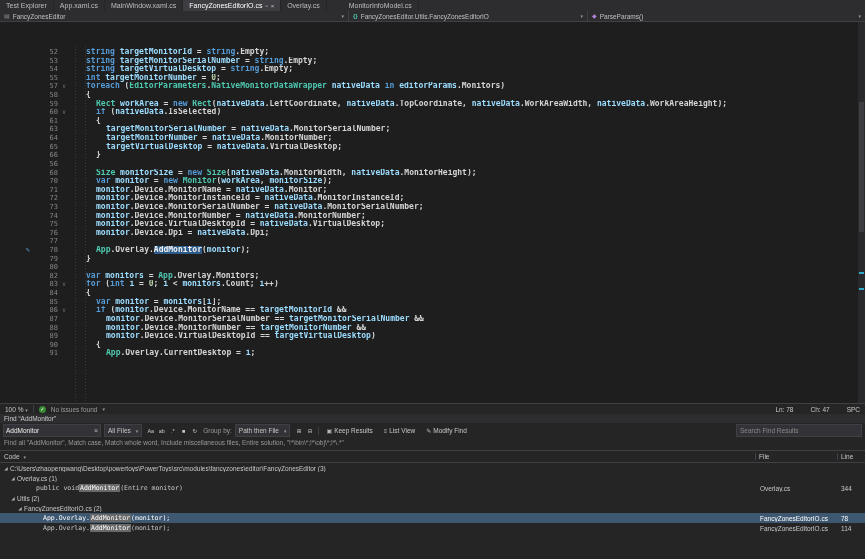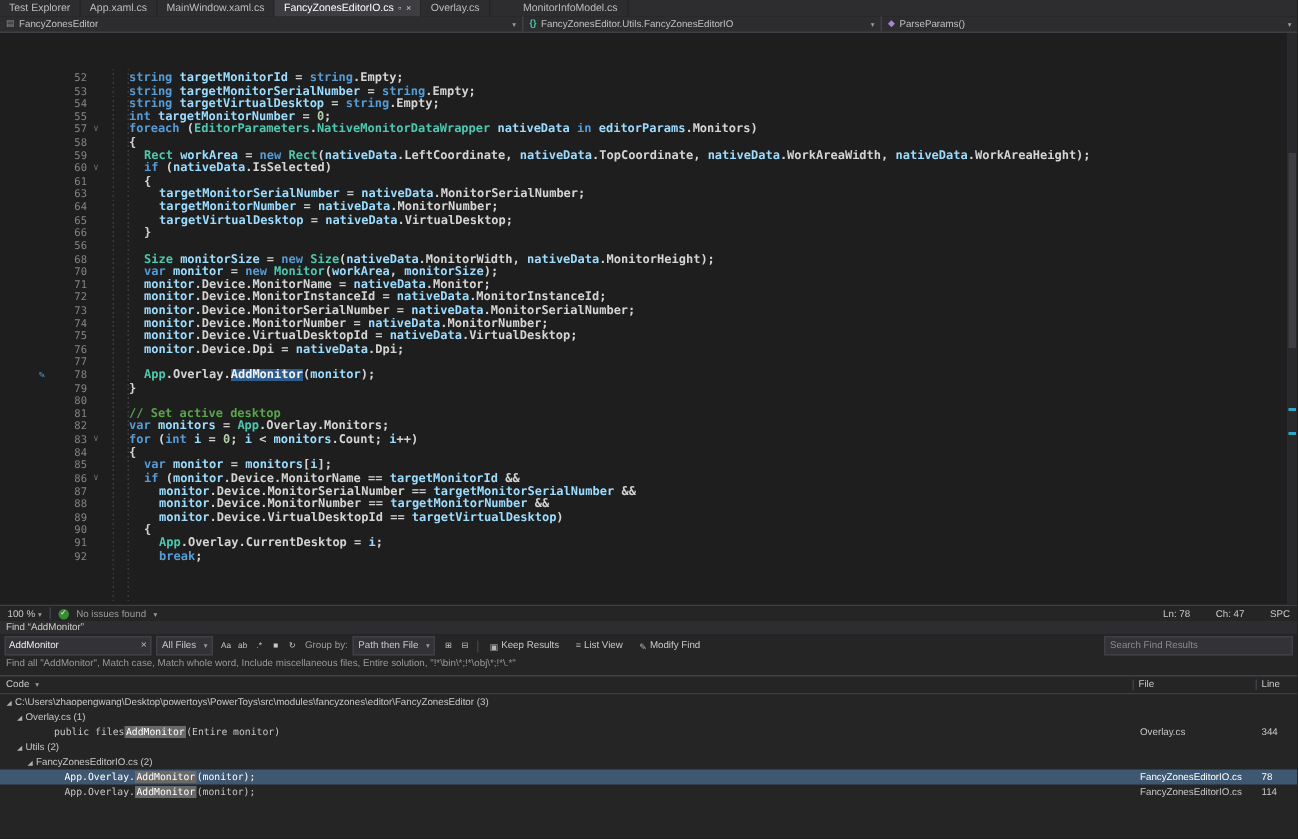--- a/index.html
+++ b/index.html
@@ -154,32 +154,30 @@
         <div class="crow"><span class="cmargin"></span><span class="cnum">71</span><span class="cfold"></span><span class="ctext" style="padding-left: 26px;"><span style="color: rgb(156, 220, 254);">monitor</span><span style="color: rgb(212, 212, 212);">.Device.MonitorName = </span><span style="color: rgb(156, 220, 254);">nativeData</span><span style="color: rgb(212, 212, 212);">.Monitor;</span></span></div>
         <div class="crow"><span class="cmargin"></span><span class="cnum">72</span><span class="cfold"></span><span class="ctext" style="padding-left: 26px;"><span style="color: rgb(156, 220, 254);">monitor</span><span style="color: rgb(212, 212, 212);">.Device.MonitorInstanceId = </span><span style="color: rgb(156, 220, 254);">nativeData</span><span style="color: rgb(212, 212, 212);">.MonitorInstanceId;</span></span></div>
         <div class="crow"><span class="cmargin"></span><span class="cnum">73</span><span class="cfold"></span><span class="ctext" style="padding-left: 26px;"><span style="color: rgb(156, 220, 254);">monitor</span><span style="color: rgb(212, 212, 212);">.Device.MonitorSerialNumber = </span><span style="color: rgb(156, 220, 254);">nativeData</span><span style="color: rgb(212, 212, 212);">.MonitorSerialNumber;</span></span></div>
         <div class="crow"><span class="cmargin"></span><span class="cnum">74</span><span class="cfold"></span><span class="ctext" style="padding-left: 26px;"><span style="color: rgb(156, 220, 254);">monitor</span><span style="color: rgb(212, 212, 212);">.Device.MonitorNumber = </span><span style="color: rgb(156, 220, 254);">nativeData</span><span style="color: rgb(212, 212, 212);">.MonitorNumber;</span></span></div>
         <div class="crow"><span class="cmargin"></span><span class="cnum">75</span><span class="cfold"></span><span class="ctext" style="padding-left: 26px;"><span style="color: rgb(156, 220, 254);">monitor</span><span style="color: rgb(212, 212, 212);">.Device.VirtualDesktopId = </span><span style="color: rgb(156, 220, 254);">nativeData</span><span style="color: rgb(212, 212, 212);">.VirtualDesktop;</span></span></div>
         <div class="crow"><span class="cmargin"></span><span class="cnum">76</span><span class="cfold"></span><span class="ctext" style="padding-left: 26px;"><span style="color: rgb(156, 220, 254);">monitor</span><span style="color: rgb(212, 212, 212);">.Device.Dpi = </span><span style="color: rgb(156, 220, 254);">nativeData</span><span style="color: rgb(212, 212, 212);">.Dpi;</span></span></div>
         <div class="crow"><span class="cmargin"></span><span class="cnum">77</span><span class="cfold"></span><span class="ctext" style="padding-left: 16px;"></span></div>
         <div class="crow"><span class="cmargin pencil">✎</span><span class="cnum">78</span><span class="cfold"></span><span class="ctext" style="padding-left: 26px;"><span style="color: rgb(78, 201, 176);">App</span><span style="color: rgb(212, 212, 212);">.Overlay.</span><span class="sel">AddMonitor</span><span style="color: rgb(212, 212, 212);">(</span><span style="color: rgb(156, 220, 254);">monitor</span><span style="color: rgb(212, 212, 212);">);</span></span></div>
         <div class="crow"><span class="cmargin"></span><span class="cnum">79</span><span class="cfold"></span><span class="ctext" style="padding-left: 16px;"><span style="color: rgb(212, 212, 212);">}</span></span></div>
         <div class="crow"><span class="cmargin"></span><span class="cnum">80</span><span class="cfold"></span><span class="ctext" style="padding-left: 16px;"></span></div>
-        <div class="crow"><span class="cmargin"></span><span class="cnum">81</span><span class="cfold"></span><span class="ctext" style="padding-left: 16px;"><span style="color: rgb(87, 166, 74);">// Set active desktop</span></span></div>
         <div class="crow"><span class="cmargin"></span><span class="cnum">82</span><span class="cfold"></span><span class="ctext" style="padding-left: 16px;"><span style="color: rgb(86, 156, 214);">var</span><span style="color: rgb(212, 212, 212);"> </span><span style="color: rgb(156, 220, 254);">monitors</span><span style="color: rgb(212, 212, 212);"> = </span><span style="color: rgb(78, 201, 176);">App</span><span style="color: rgb(212, 212, 212);">.Overlay.Monitors;</span></span></div>
         <div class="crow"><span class="cmargin"></span><span class="cnum">83</span><span class="cfold">∨</span><span class="ctext" style="padding-left: 16px;"><span style="color: rgb(86, 156, 214);">for</span><span style="color: rgb(212, 212, 212);"> (</span><span style="color: rgb(86, 156, 214);">int</span><span style="color: rgb(212, 212, 212);"> </span><span style="color: rgb(156, 220, 254);">i</span><span style="color: rgb(212, 212, 212);"> = </span><span style="color: rgb(181, 206, 168);">0</span><span style="color: rgb(212, 212, 212);">; </span><span style="color: rgb(156, 220, 254);">i</span><span style="color: rgb(212, 212, 212);"> &lt; </span><span style="color: rgb(156, 220, 254);">monitors</span><span style="color: rgb(212, 212, 212);">.Count; </span><span style="color: rgb(156, 220, 254);">i</span><span style="color: rgb(212, 212, 212);">++)</span></span></div>
         <div class="crow"><span class="cmargin"></span><span class="cnum">84</span><span class="cfold"></span><span class="ctext" style="padding-left: 16px;"><span style="color: rgb(212, 212, 212);">{</span></span></div>
         <div class="crow"><span class="cmargin"></span><span class="cnum">85</span><span class="cfold"></span><span class="ctext" style="padding-left: 26px;"><span style="color: rgb(86, 156, 214);">var</span><span style="color: rgb(212, 212, 212);"> </span><span style="color: rgb(156, 220, 254);">monitor</span><span style="color: rgb(212, 212, 212);"> = </span><span style="color: rgb(156, 220, 254);">monitors</span><span style="color: rgb(212, 212, 212);">[</span><span style="color: rgb(156, 220, 254);">i</span><span style="color: rgb(212, 212, 212);">];</span></span></div>
         <div class="crow"><span class="cmargin"></span><span class="cnum">86</span><span class="cfold">∨</span><span class="ctext" style="padding-left: 26px;"><span style="color: rgb(86, 156, 214);">if</span><span style="color: rgb(212, 212, 212);"> (</span><span style="color: rgb(156, 220, 254);">monitor</span><span style="color: rgb(212, 212, 212);">.Device.MonitorName == </span><span style="color: rgb(156, 220, 254);">targetMonitorId</span><span style="color: rgb(212, 212, 212);"> &amp;&amp;</span></span></div>
         <div class="crow"><span class="cmargin"></span><span class="cnum">87</span><span class="cfold"></span><span class="ctext" style="padding-left: 36px;"><span style="color: rgb(156, 220, 254);">monitor</span><span style="color: rgb(212, 212, 212);">.Device.MonitorSerialNumber == </span><span style="color: rgb(156, 220, 254);">targetMonitorSerialNumber</span><span style="color: rgb(212, 212, 212);"> &amp;&amp;</span></span></div>
         <div class="crow"><span class="cmargin"></span><span class="cnum">88</span><span class="cfold"></span><span class="ctext" style="padding-left: 36px;"><span style="color: rgb(156, 220, 254);">monitor</span><span style="color: rgb(212, 212, 212);">.Device.MonitorNumber == </span><span style="color: rgb(156, 220, 254);">targetMonitorNumber</span><span style="color: rgb(212, 212, 212);"> &amp;&amp;</span></span></div>
         <div class="crow"><span class="cmargin"></span><span class="cnum">89</span><span class="cfold"></span><span class="ctext" style="padding-left: 36px;"><span style="color: rgb(156, 220, 254);">monitor</span><span style="color: rgb(212, 212, 212);">.Device.VirtualDesktopId == </span><span style="color: rgb(156, 220, 254);">targetVirtualDesktop</span><span style="color: rgb(212, 212, 212);">)</span></span></div>
         <div class="crow"><span class="cmargin"></span><span class="cnum">90</span><span class="cfold"></span><span class="ctext" style="padding-left: 26px;"><span style="color: rgb(212, 212, 212);">{</span></span></div>
         <div class="crow"><span class="cmargin"></span><span class="cnum">91</span><span class="cfold"></span><span class="ctext" style="padding-left: 36px;"><span style="color: rgb(78, 201, 176);">App</span><span style="color: rgb(212, 212, 212);">.Overlay.CurrentDesktop = </span><span style="color: rgb(156, 220, 254);">i</span><span style="color: rgb(212, 212, 212);">;</span></span></div>
-        <div class="crow"><span class="cmargin"></span><span class="cnum">92</span><span class="cfold"></span><span class="ctext" style="padding-left: 36px;"><span style="color: rgb(86, 156, 214);">break</span><span style="color: rgb(212, 212, 212);">;</span></span></div>
       </div>
     <div class="vsb">
       <div class="thumb"></div>
       <div class="mk m1"></div>
       <div class="mk m2"></div>
     </div>
   </div>
 
   <div class="statusbar">
     <span><span>100 %</span> <span class="ddt">▾</span></span>
@@ -252,21 +250,21 @@
       <div class="rrow">
         <span class="rtext grp" style="padding-left: 9px;">
           <span class="exp">◢</span>
           <span> Overlay.cs (1)</span>
         </span>
         <span class="rfile"></span>
         <span class="rline"></span>
       </div>
       <div class="rrow">
         <span class="rtext" style="padding-left: 36px;">
-          <span>public files </span>
+          <span>public void </span>
           <span class="match">AddMonitor</span>
           <span>(Entire monitor)</span>
         </span>
         <span class="rfile">Overlay.cs</span>
         <span class="rline">344</span>
       </div>
       <div class="rrow">
         <span class="rtext grp" style="padding-left: 9px;">
           <span class="exp">◢</span>
           <span> Utils (2)</span>

